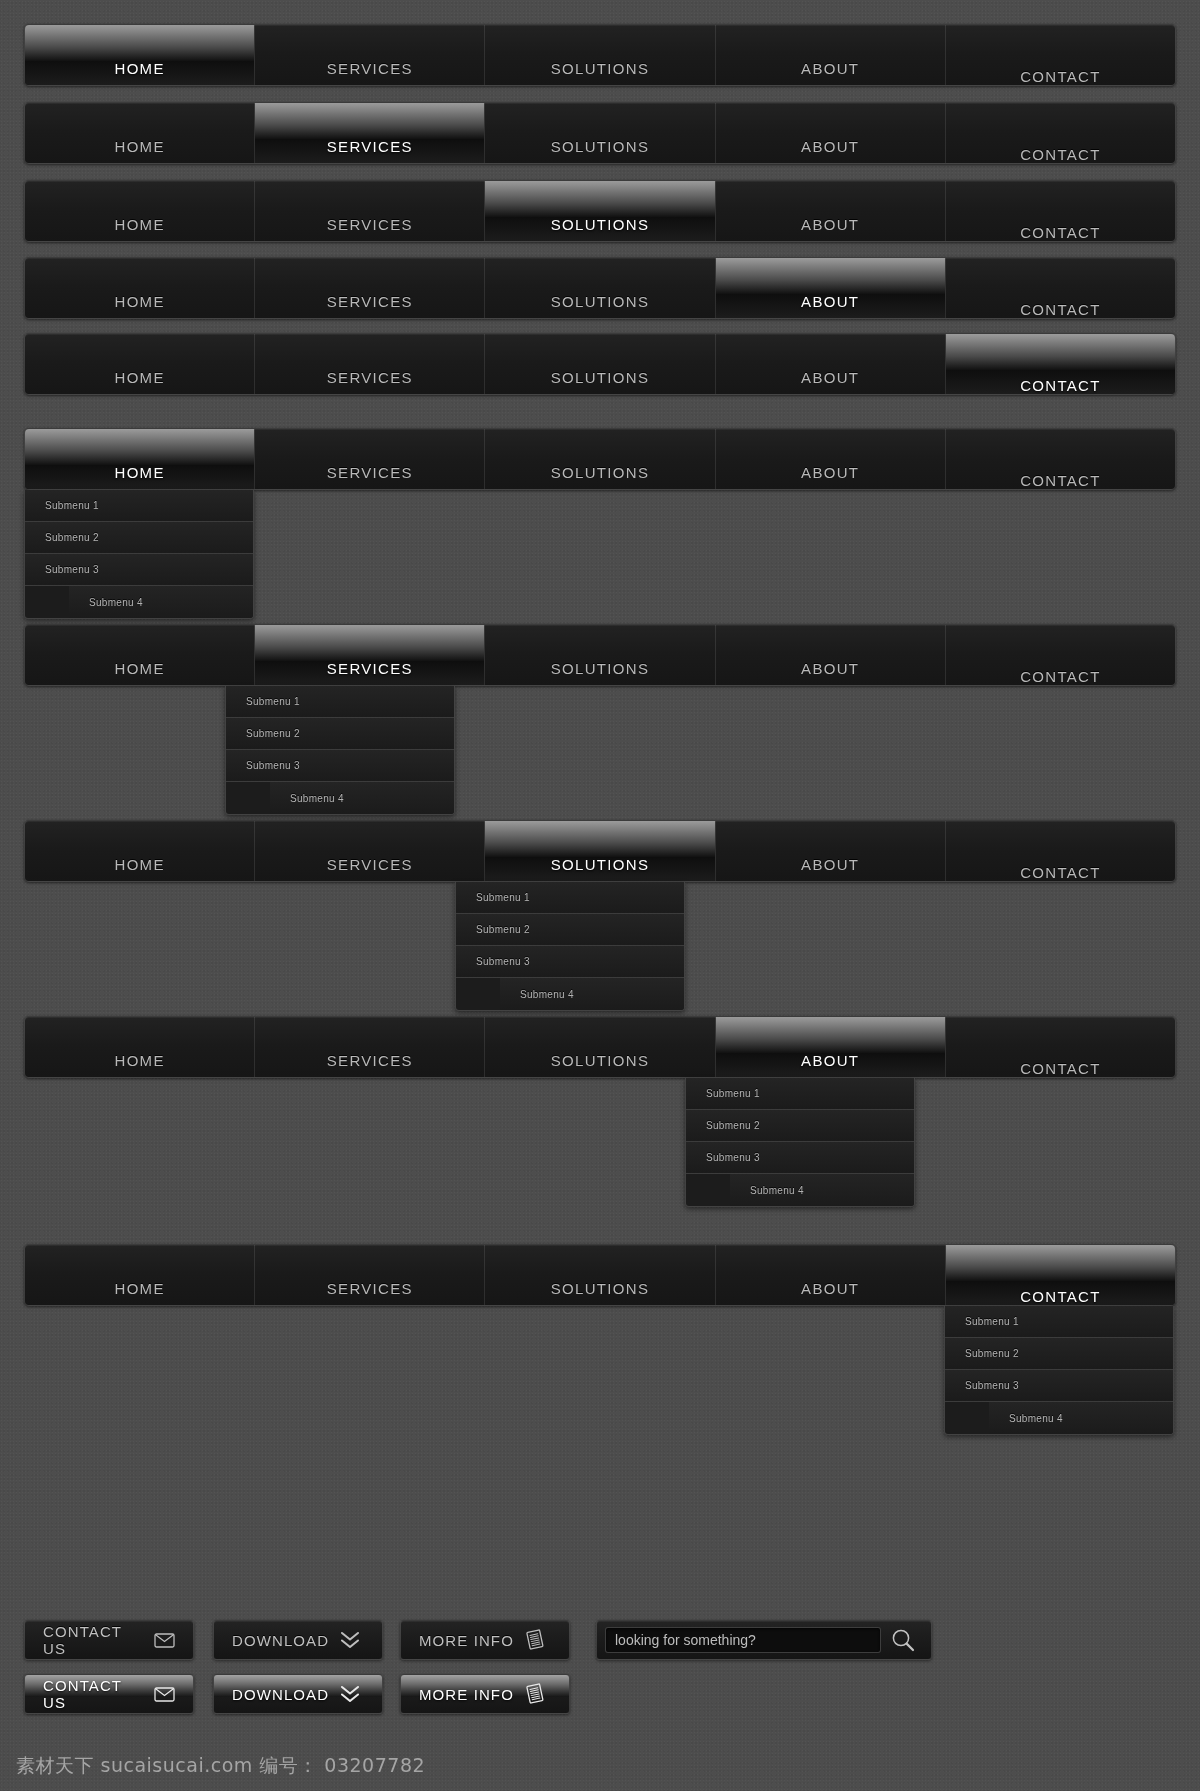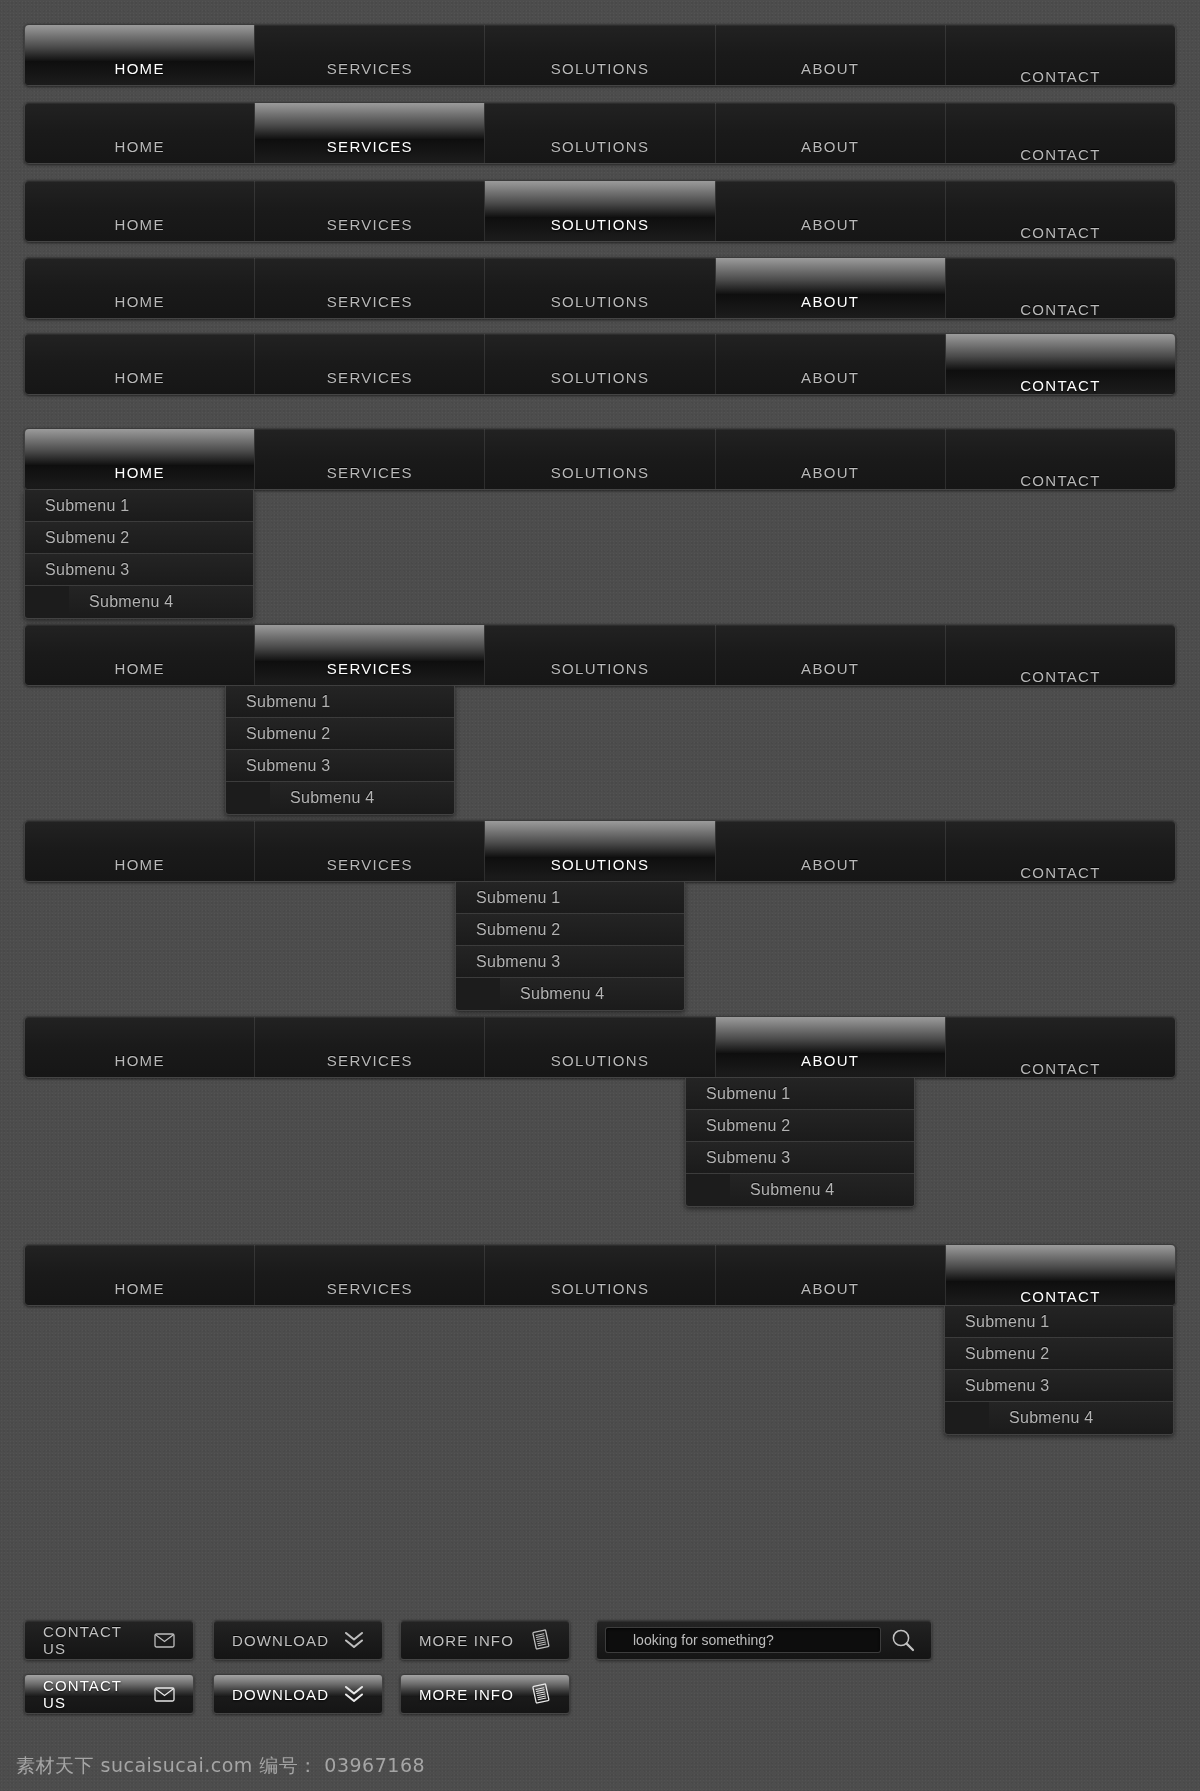--- a/index.html
+++ b/index.html
@@ -82,37 +82,37 @@
     background:#1c1c1c;
     box-shadow:0 2px 5px rgba(0,0,0,.5);
     overflow:hidden;
     z-index:20;
   }
   .subitem{
     height:32px;
     display:flex;
     align-items:center;
     padding-left:20px;
-    font-size:16px;
+    font-size:10px;
     color:#b3b3b3;
     letter-spacing:.3px;
     border-bottom:1px solid rgba(255,255,255,.11);
     background:linear-gradient(to bottom,#242424 0%,#1b1b1b 100%);
     text-shadow:0 -1px 0 rgba(0,0,0,.85);
     cursor:pointer;
   }
   .subitem:last-child{ border-bottom:none;margin-left:44px; }
 
   
   .btn{
     position:absolute;
     height:40px;
     display:flex;
     align-items:center;
-    justify-content:space-between;
+    justify-content:flex-start;
     gap:11px;
     padding:0 18px;
     border:1px solid rgba(255,255,255,.16);
     border-radius:4px;
     color:#c0c0c0;
     font-size:15px;
     letter-spacing:1.1px;
     cursor:pointer;
     background:linear-gradient(to bottom,#232323 0%,#1b1b1b 50%,#151515 100%);
     box-shadow:0 1px 3px rgba(0,0,0,.5), inset 0 1px 0 rgba(255,255,255,.05);
@@ -145,21 +145,21 @@
   }
   .searchfield{
     flex:1 1 auto;
     height:26px;
     border:1px solid rgba(255,255,255,.20);
     border-radius:3px;
     background:#0d0d0d;
     color:#c9c9c9;
     font-family:"Liberation Sans","DejaVu Sans",sans-serif;
     font-size:14px;
-    padding:0 27px;
+    padding:0 9px;
     box-shadow:inset 0 1px 3px rgba(0,0,0,.8);
     outline:none;
   }
   .searchfield::placeholder{ color:#bdbdbd; }
   .searchbtn{
     width:44px; height:30px;
     display:flex; align-items:center; justify-content:center;
     background:transparent; border:none; cursor:pointer;
   }
 
@@ -480,13 +480,13 @@
   <span class="bico">
     <svg width="20" height="22" viewBox="0 0 20 22">
         <g transform="rotate(-12 10 11)">
           <rect x="3.5" y="2" width="13" height="17" rx="1" fill="none" stroke="#e8e8e8" stroke-width="1.3"></rect>
           <path d="M6 5.5h8M6 7.6h8M6 9.7h8M6 11.8h8M6 13.9h8M6 16h8" stroke="#e8e8e8" stroke-width="1" stroke-linecap="round"></path>
         </g>
       </svg>
   </span>
 </div>
 
-<div class="watermark">素材天下 sucaisucai.com  编号： 03967168</div>
+<div class="watermark">素材天下 sucaisucai.com  编号： 03207782</div>
 
 </body></html>

